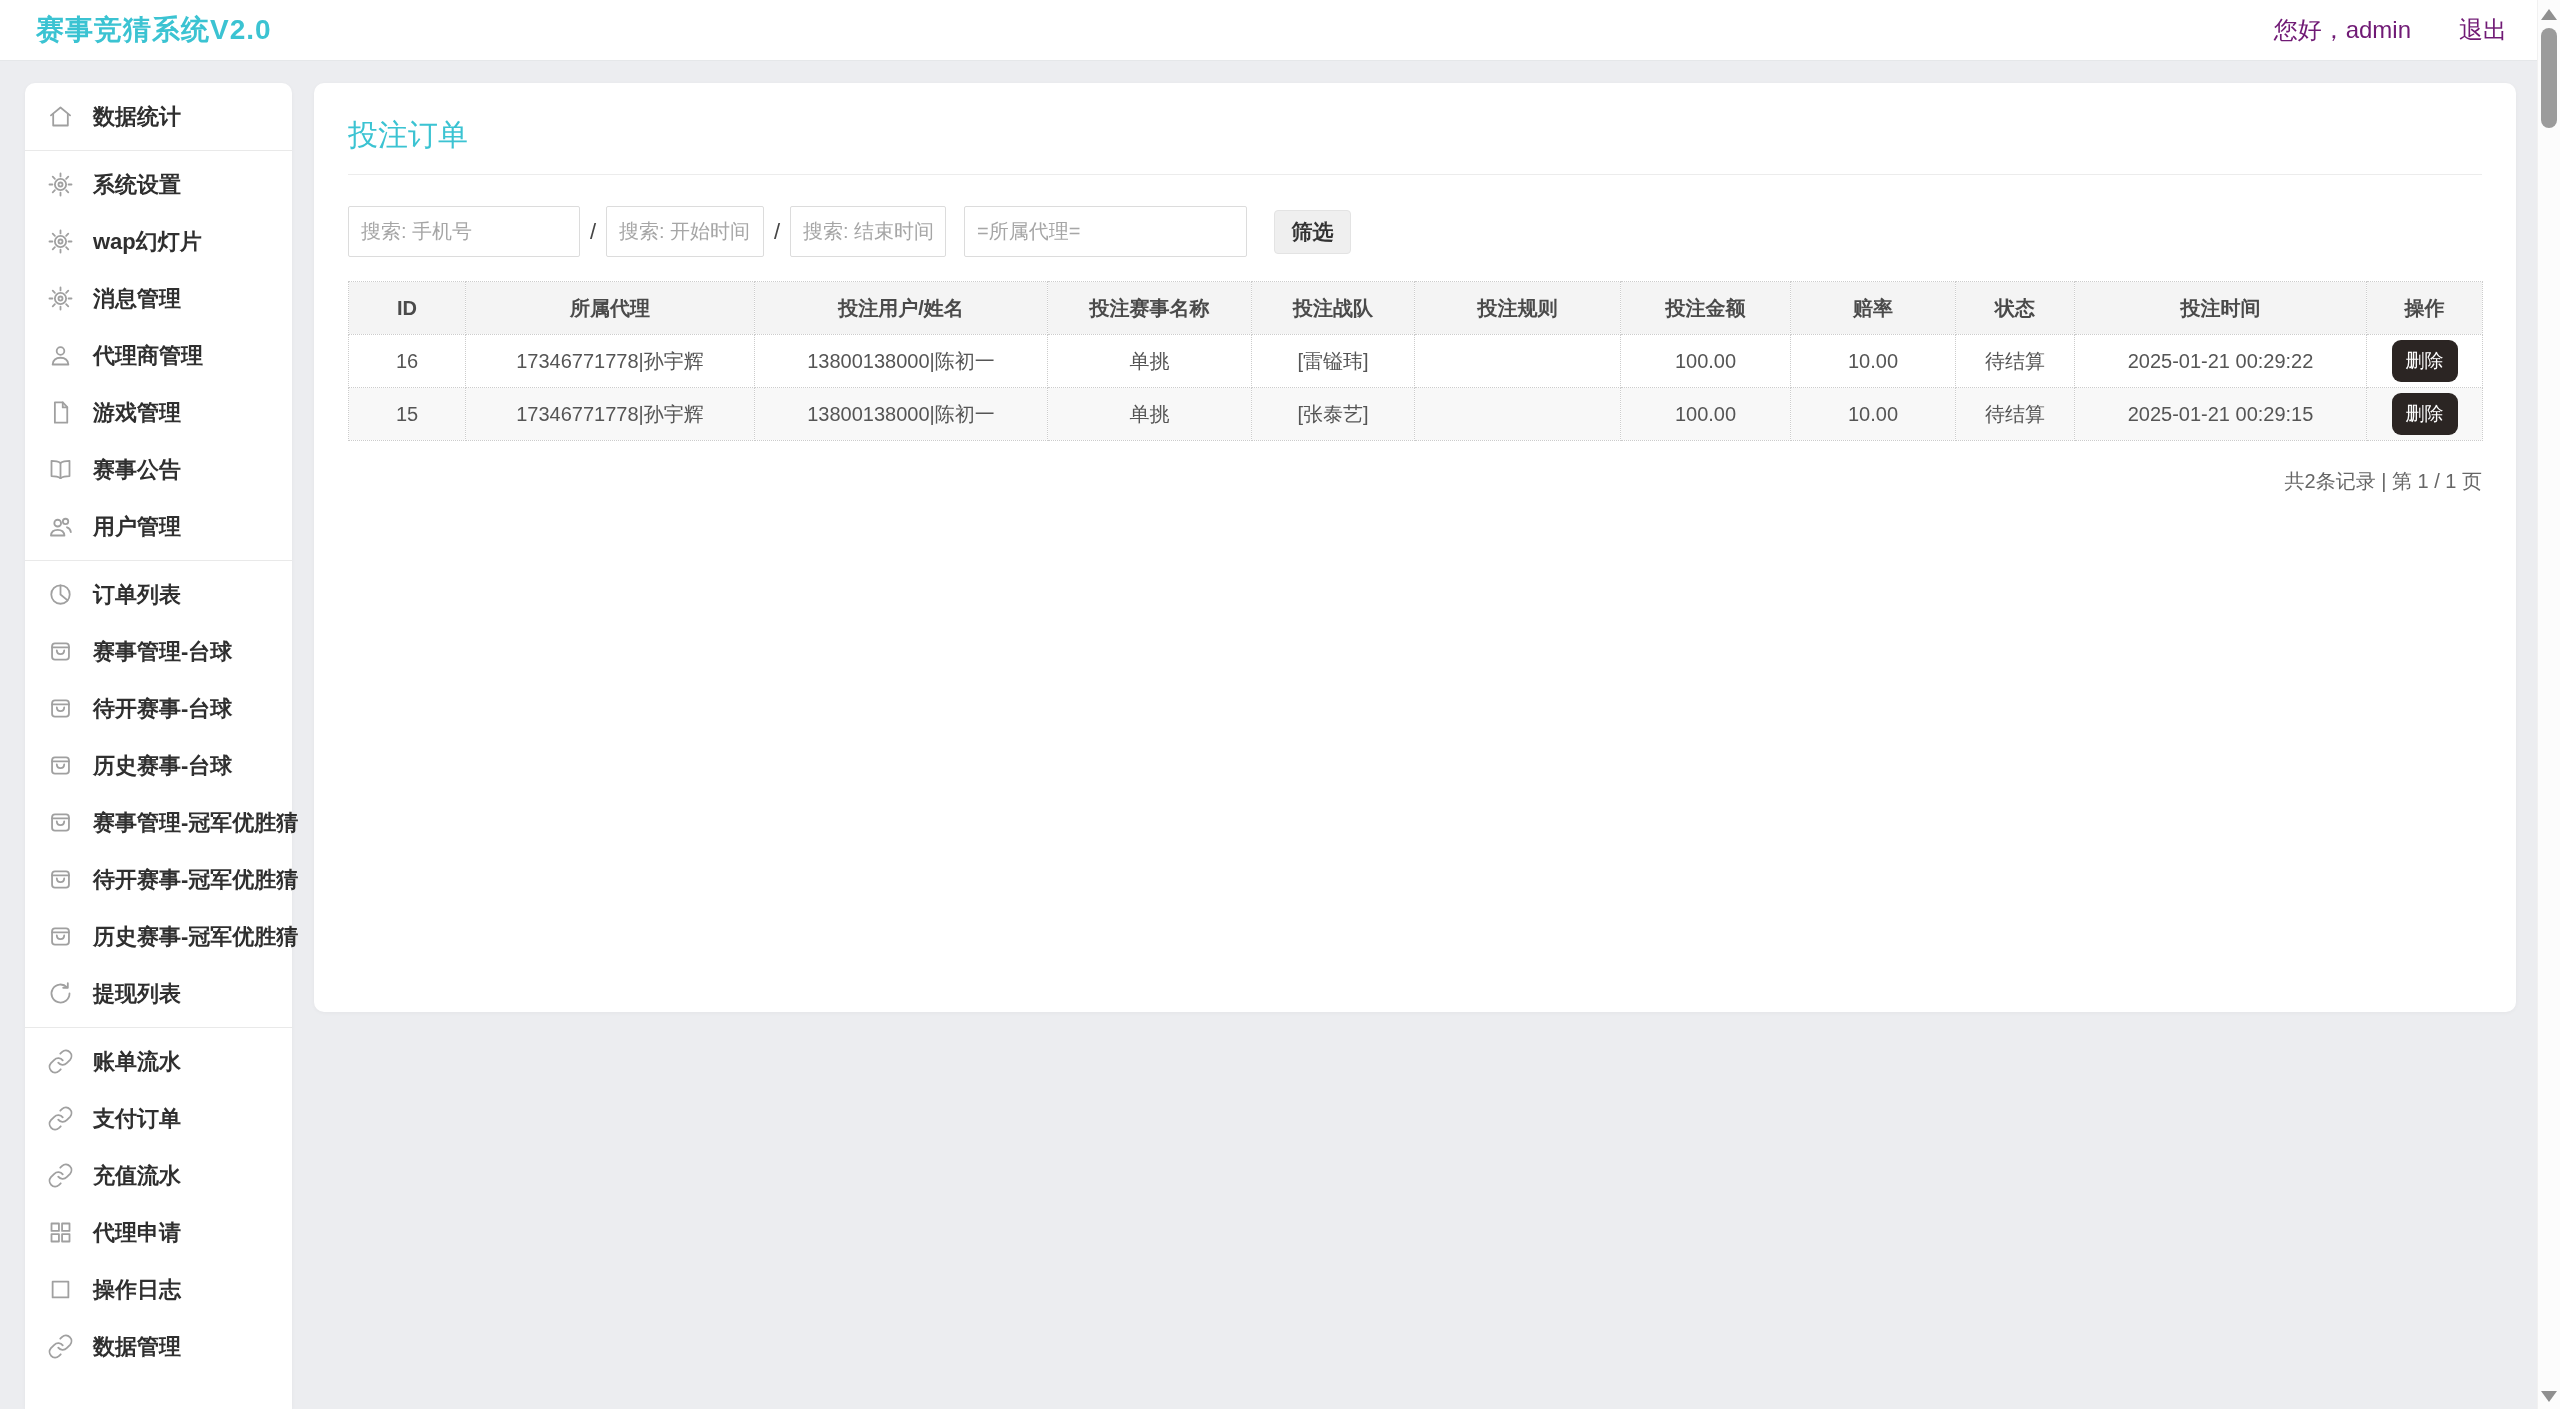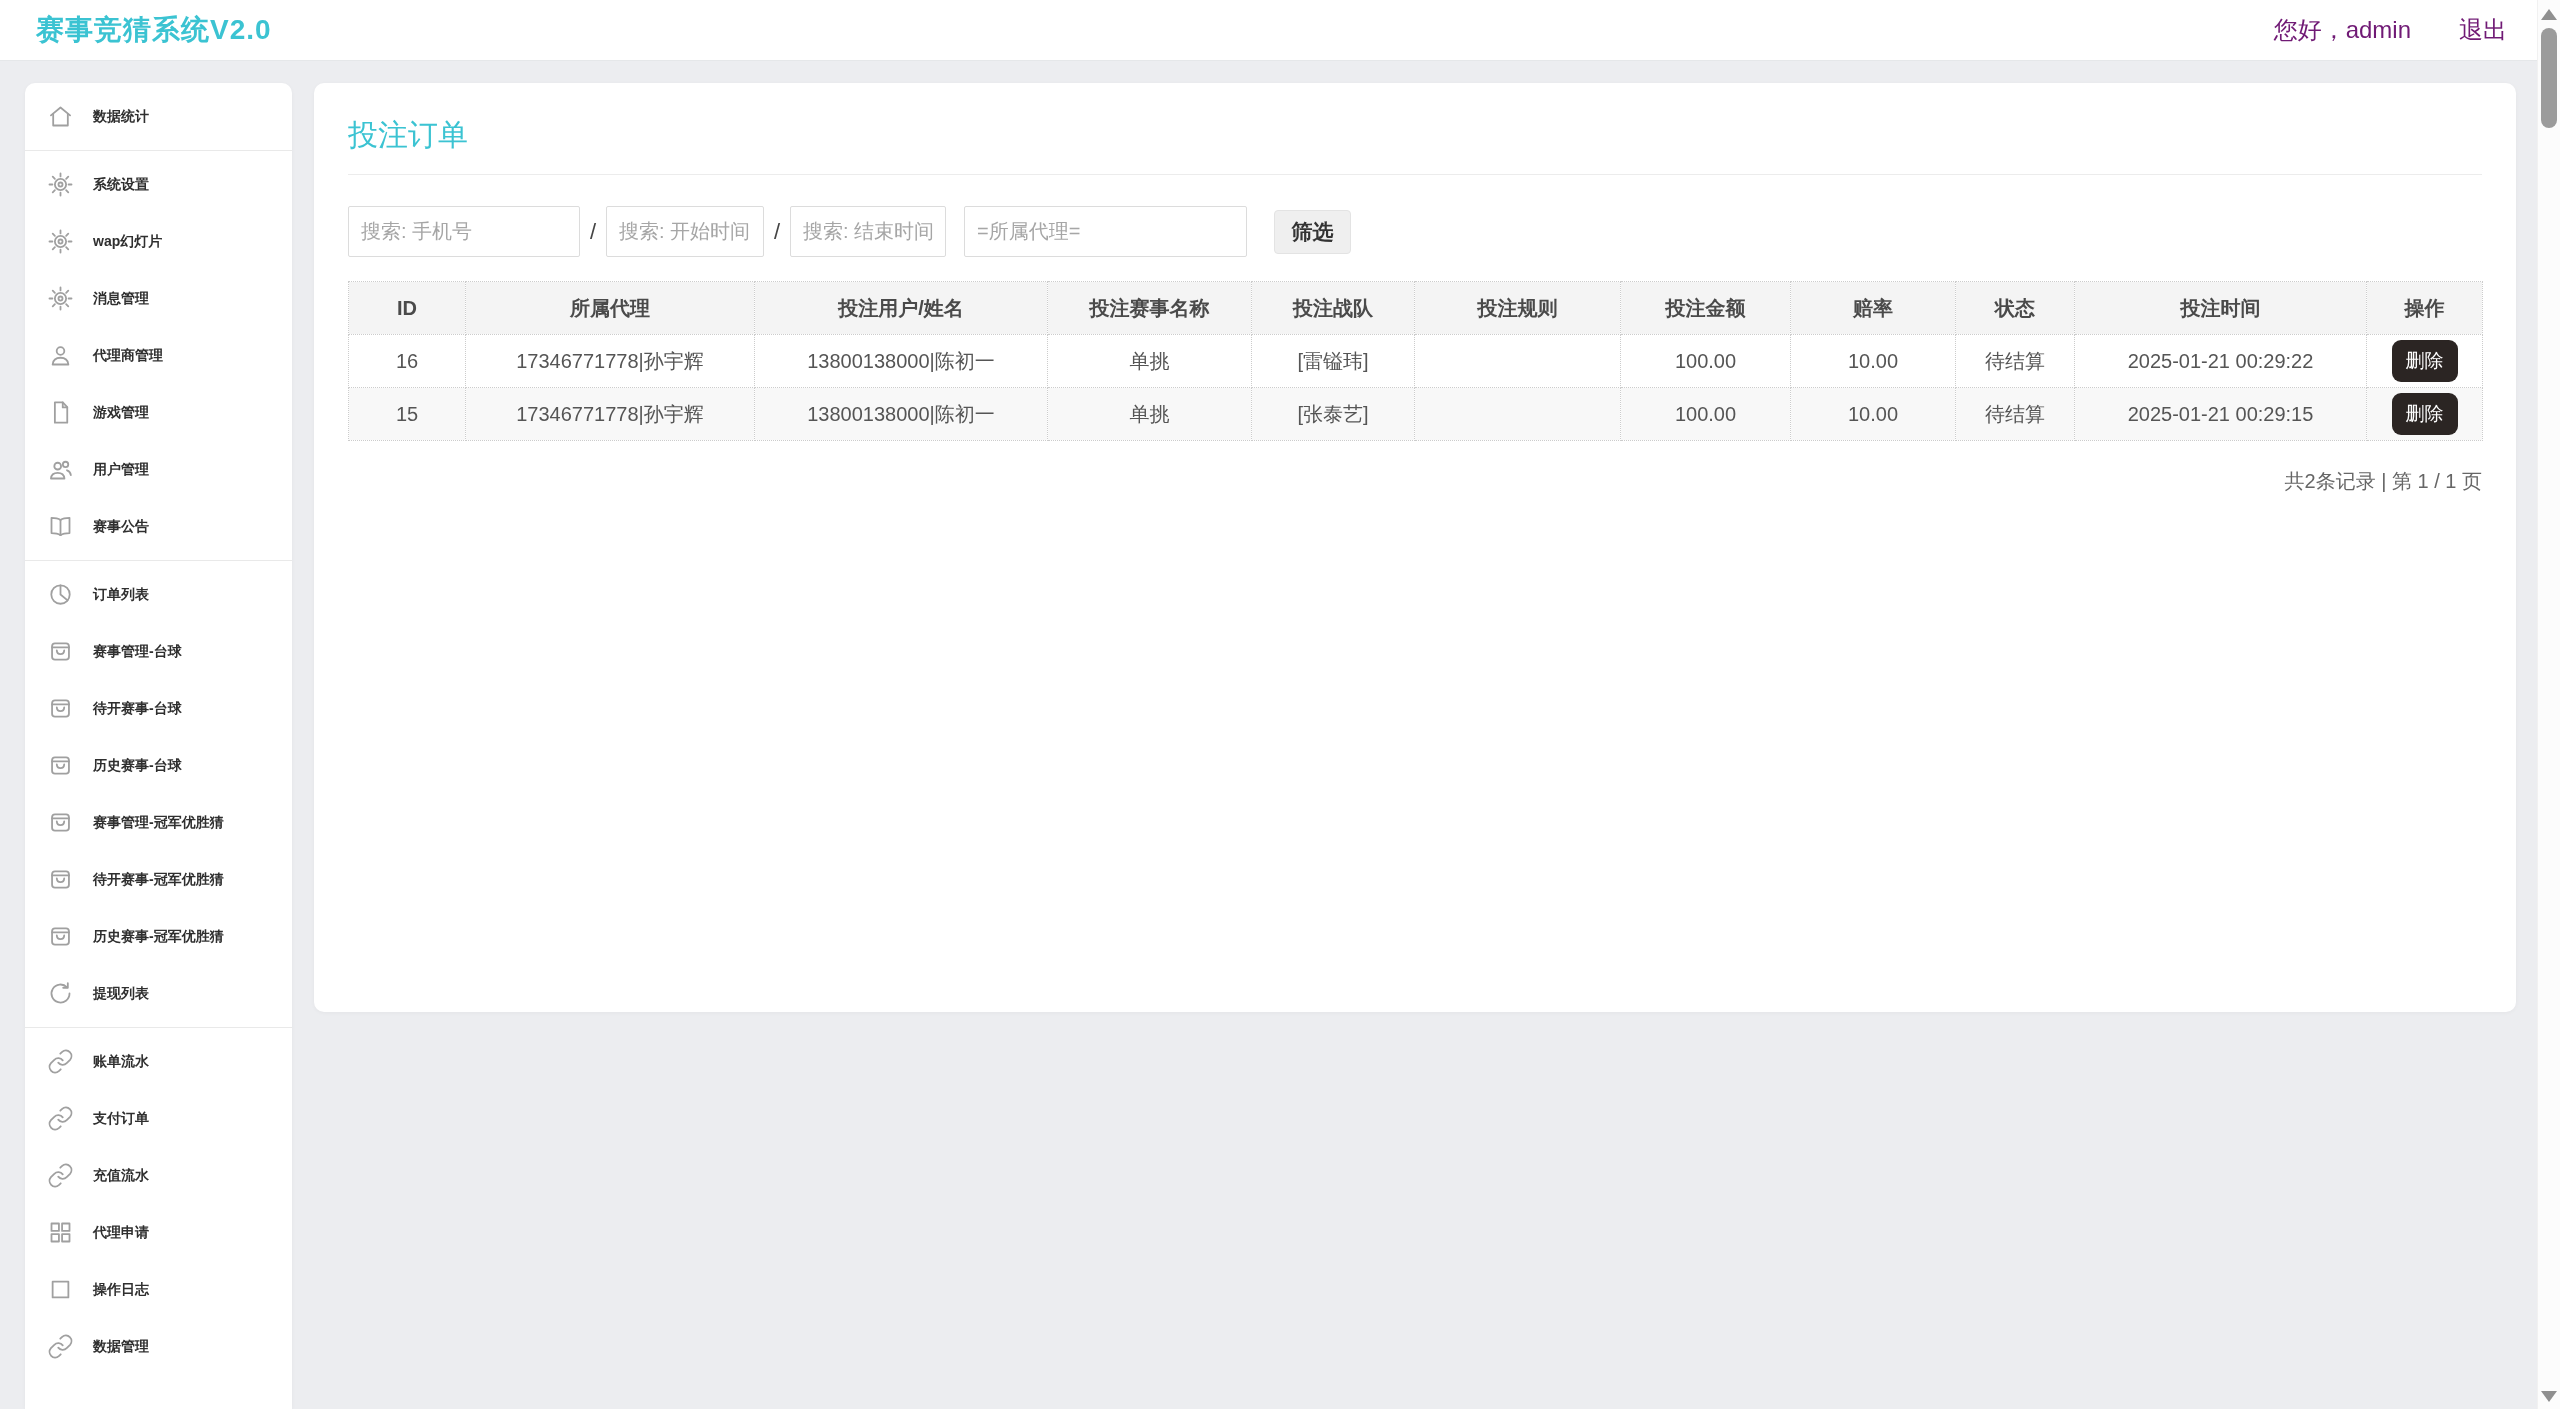--- a/index.html
+++ b/index.html
@@ -20,21 +20,21 @@
   .logout { cursor:pointer; }
   
   .sidebar {
     position:absolute; left:25px; top:83px; width:267px; height:1326px;
     background:#ffffff; border-radius:10px 10px 0 0;
     box-shadow:0 1px 4px rgba(0,0,0,0.04); padding-top:5px;
   }
   .side-item { height:57px; display:flex; align-items:center; padding-left:22px; cursor:pointer; }
   .side-icon { width:27px; height:27px; display:inline-flex; align-items:center; justify-content:center; }
   .side-icon svg { width:27px; height:27px; stroke:#a0a0a0; fill:none; stroke-width:1.6; stroke-linecap:round; stroke-linejoin:round; }
-  .side-label { margin-left:19px; font-size:14px; font-weight:bold; color:#2f2f2f; white-space:nowrap; }
+  .side-label { margin-left:19px; font-size:22px; font-weight:bold; color:#2f2f2f; white-space:nowrap; }
   .side-divider { border-top:1px solid #e9e9e9; margin:5px 0; }
   
   .main {
     position:absolute; left:314px; top:83px; width:2202px; height:929px;
     background:#ffffff; border-radius:10px; box-shadow:0 1px 4px rgba(0,0,0,0.04);
     padding:0 34px;
   }
   .page-title { margin:0; padding-top:32px; font-size:30px; font-weight:400; color:#3bc3d2; }
   .title-divider { border-bottom:1px solid #ececec; margin-top:18px; }
   
@@ -144,36 +144,36 @@
           <svg viewBox="0 0 24 24">
             <path d="M7 3h7l4 4.2V21H7z"></path>
             <path d="M14 3v4.5h4"></path>
           </svg>
         </span>
         <span class="side-label">游戏管理</span>
       </div>
       <div class="side-item">
         <span class="side-icon">
           <svg viewBox="0 0 24 24">
+            <path d="M12 6.2C10 4.8 7.5 4.3 4 4.3v13.5c3.5 0 6 .5 8 1.9 2-1.4 4.5-1.9 8-1.9V4.3c-3.5 0-6 .5-8 1.9z"></path>
+            <path d="M12 6.2v13.5"></path>
+          </svg>
+        </span>
+        <span class="side-label">赛事公告</span>
+      </div>
+      <div class="side-item">
+        <span class="side-icon">
+          <svg viewBox="0 0 24 24">
             <circle cx="9.5" cy="9" r="3"></circle>
             <path d="M3.5 20c.3-3.2 2.6-5 6-5s5.7 1.8 6 5z"></path>
             <circle cx="16.5" cy="7.5" r="2.4"></circle>
             <path d="M17.8 12.7c2 .6 3.1 2 3.4 4.3"></path>
           </svg>
         </span>
         <span class="side-label">用户管理</span>
-      </div>
-      <div class="side-item">
-        <span class="side-icon">
-          <svg viewBox="0 0 24 24">
-            <path d="M12 6.2C10 4.8 7.5 4.3 4 4.3v13.5c3.5 0 6 .5 8 1.9 2-1.4 4.5-1.9 8-1.9V4.3c-3.5 0-6 .5-8 1.9z"></path>
-            <path d="M12 6.2v13.5"></path>
-          </svg>
-        </span>
-        <span class="side-label">赛事公告</span>
       </div>
       <div class="side-divider"></div>
       <div class="side-item">
         <span class="side-icon">
           <svg viewBox="0 0 24 24">
             <circle cx="12" cy="12" r="8.2"></circle>
             <path d="M12 12V3.8M12 12l6.3 5.2"></path>
           </svg>
         </span>
         <span class="side-label">订单列表</span>

